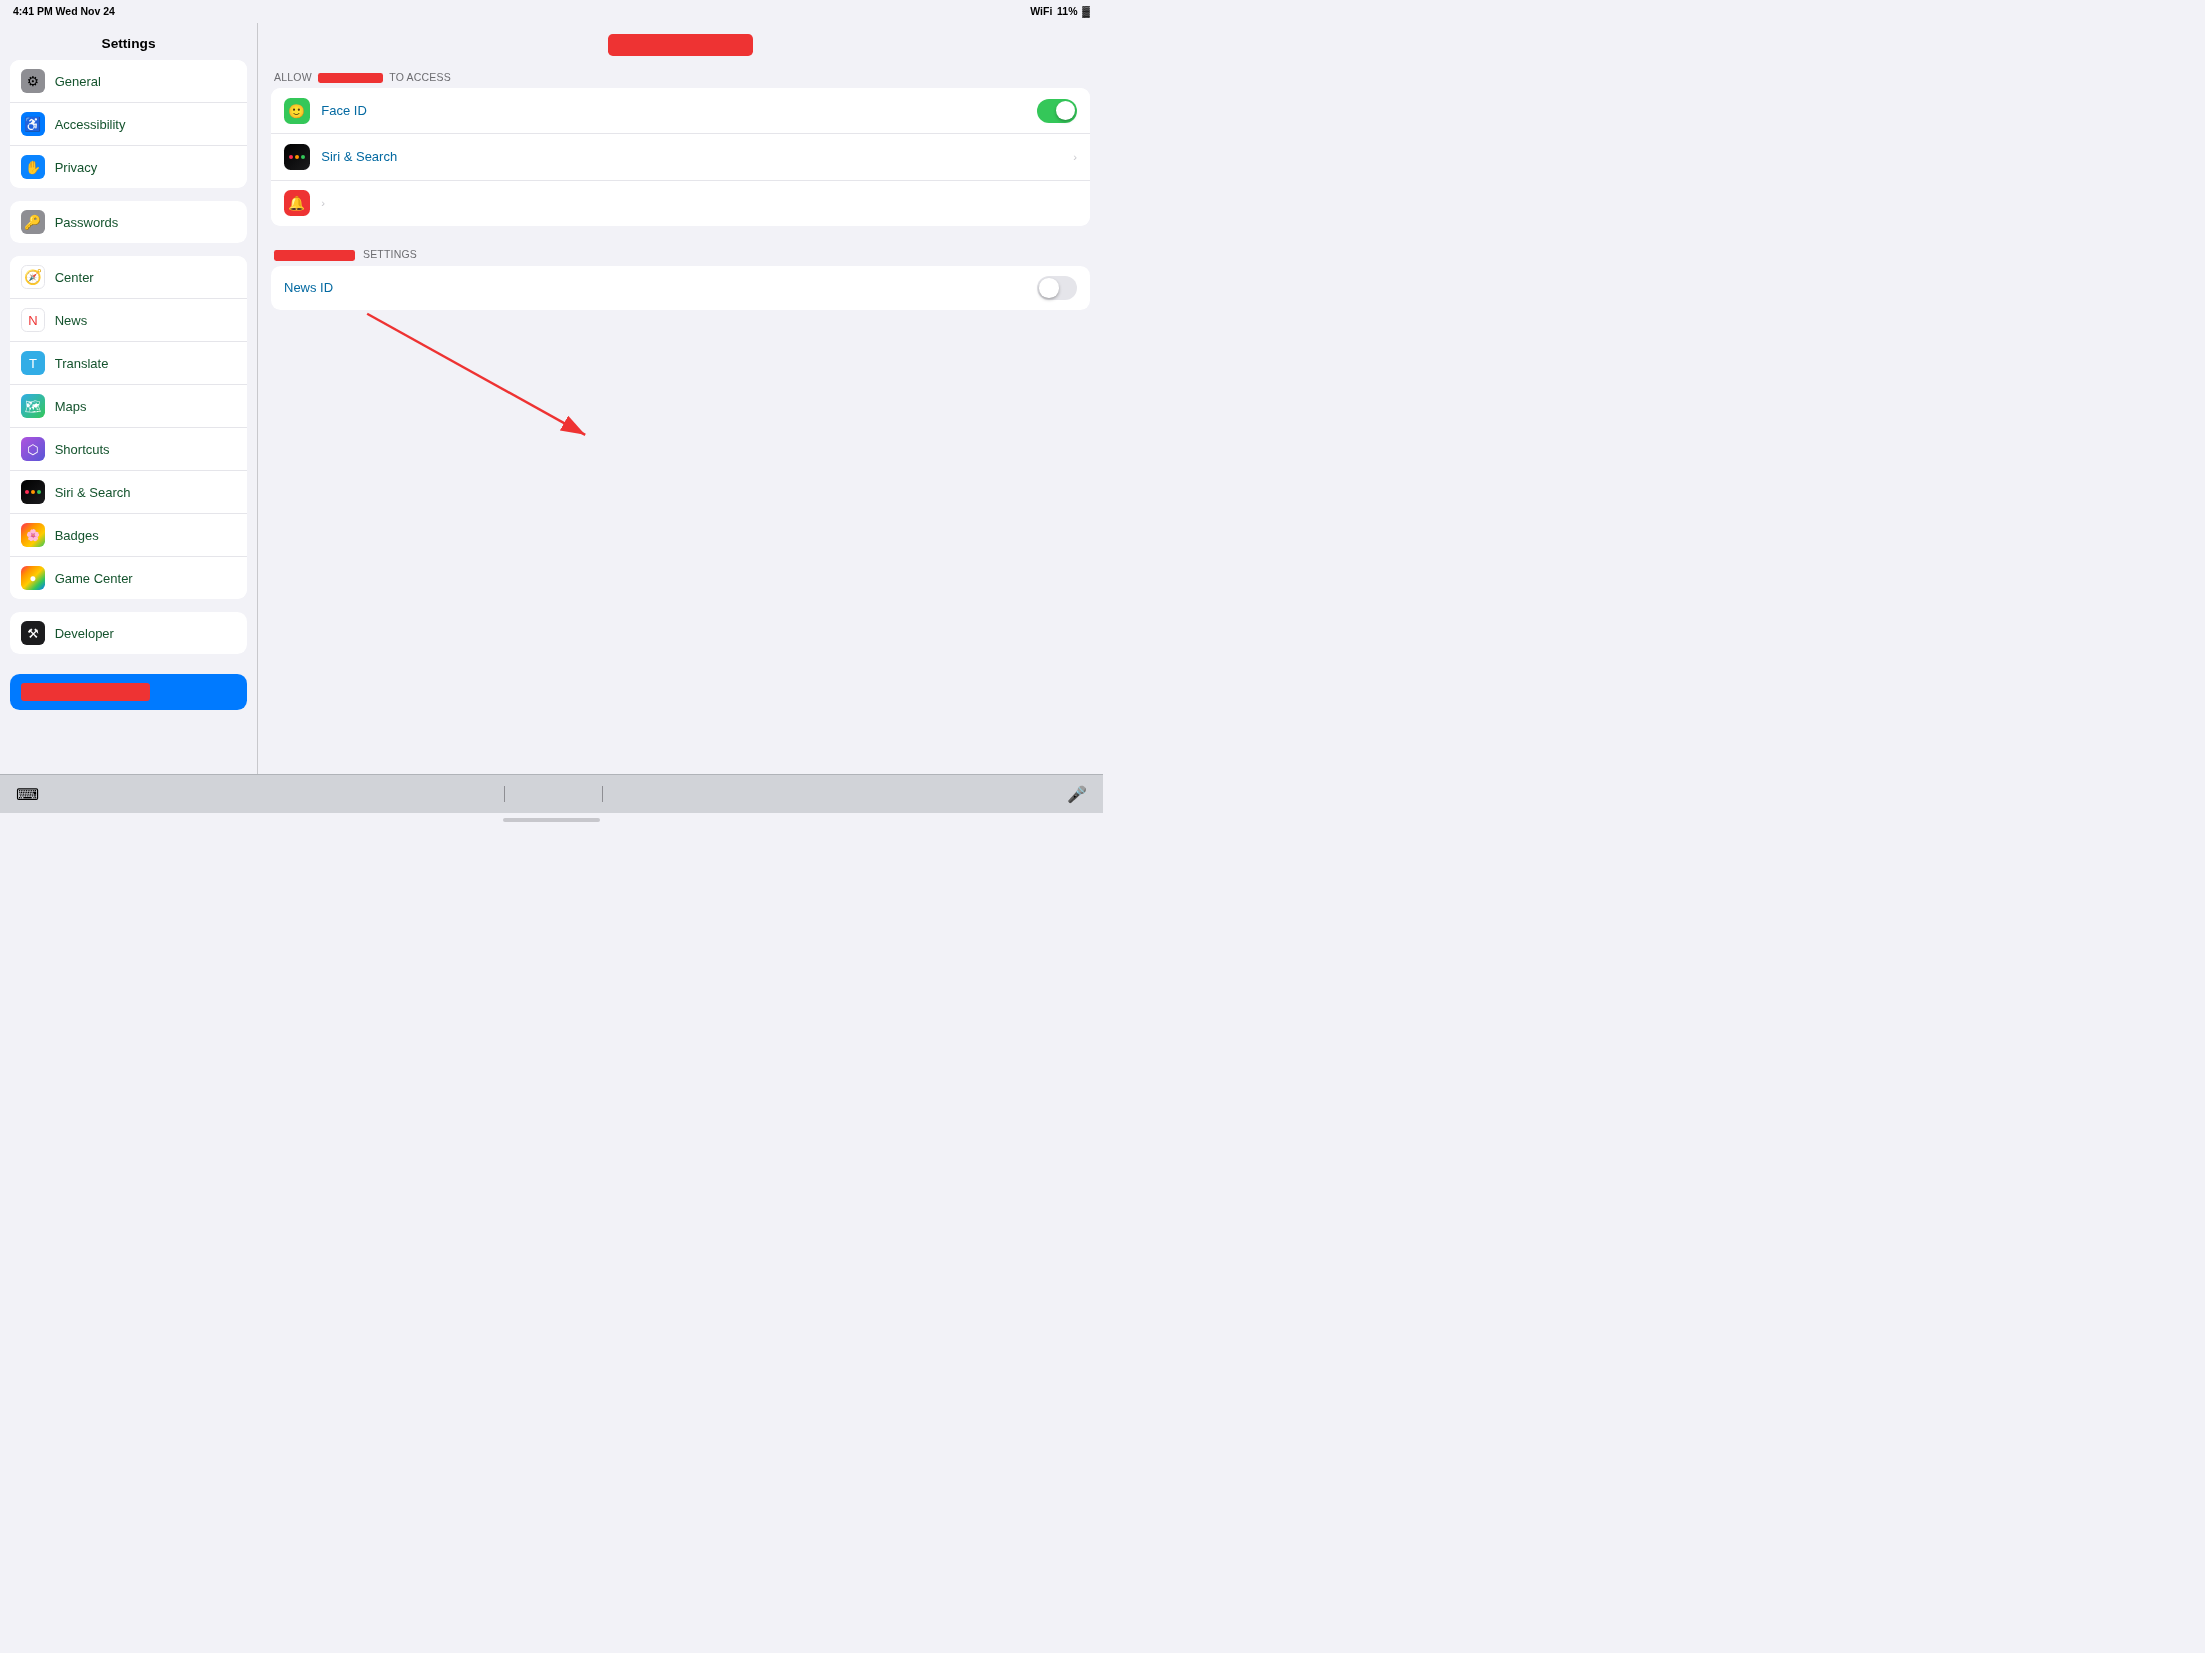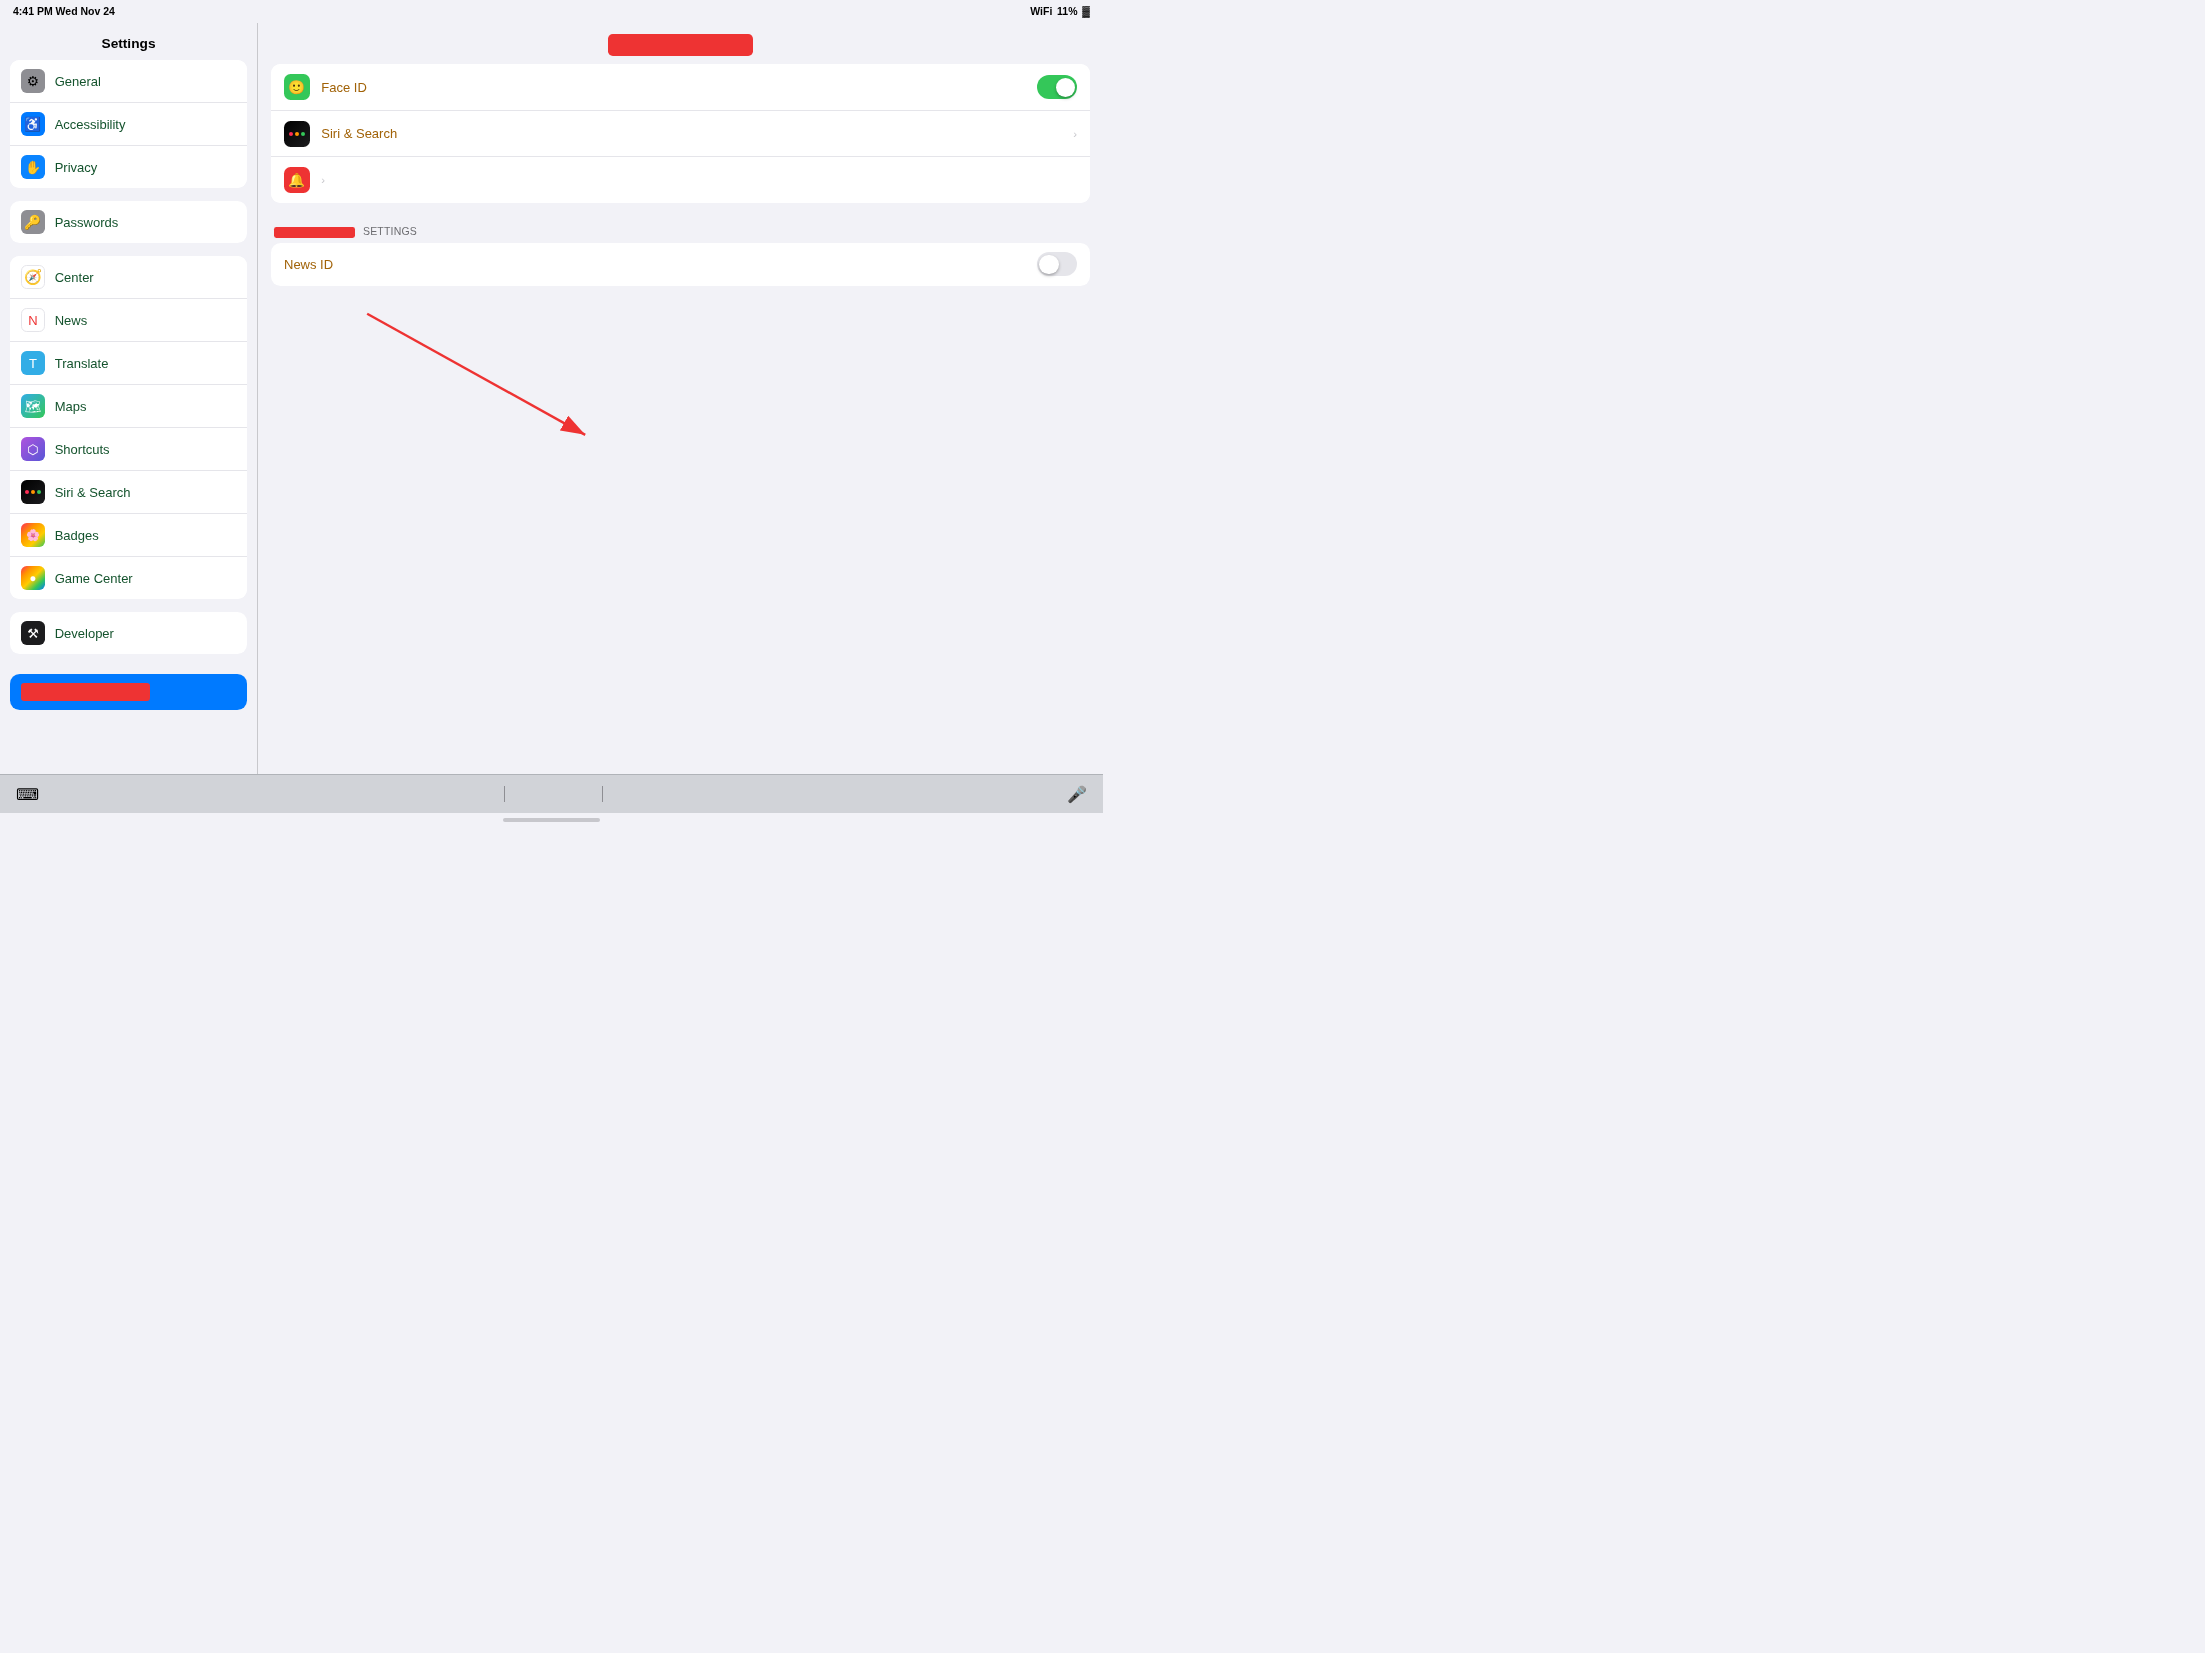--- a/index.html
+++ b/index.html
@@ -178,21 +178,21 @@
       display: flex;
       align-items: center;
       justify-content: center;
       flex-shrink: 0;
       font-size: 14.5px;
     }
 
     .settings-row-text { flex: 1; }
     .settings-row-title {
       font-size: 13px;
-      color: #a16207;
+      color: #0369a1;
     }
     .settings-row-subtitle {
       font-size: 10.5px;
       color: #8e8e93;
       margin-top: 1.6px;
     }
 
     .settings-row-right {
       display: flex;
       align-items: center;
@@ -390,20 +390,25 @@
     </div>
 
   </div>
 
   <div class="content">
 
     <div class="content-header">
       <div class="content-title-redacted"></div>
     </div>
 
+    <div class="section-label">
+      <span>ALLOW</span>
+      <span class="redacted-inline"></span>
+      <span>TO ACCESS</span>
+    </div>
 
     <div class="settings-group">
 
       <div class="settings-row">
         <div class="settings-row-icon faceid-icon" style="background:#34c759;color:#fff;border-radius:6.5px;width:26px;height:26px;display:flex;align-items:center;justify-content:center;font-size:13.7px;margin-right:11.3px;">🙂</div>
         <div class="settings-row-text">
           <div class="settings-row-title">Face ID</div>
         </div>
         <div class="settings-row-right">
           <div class="toggle on">

